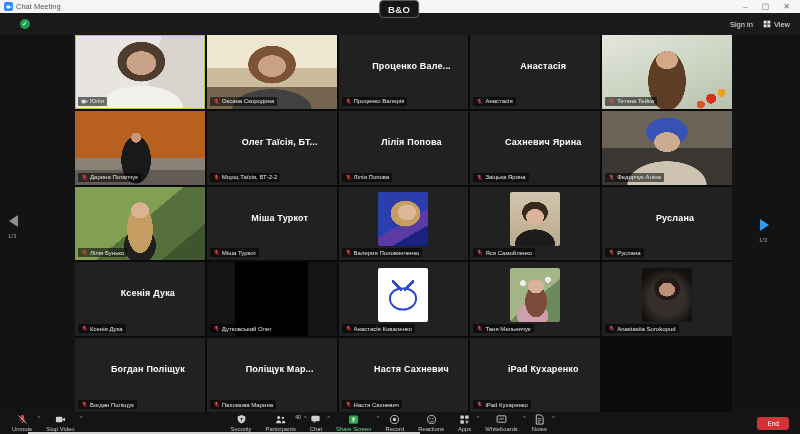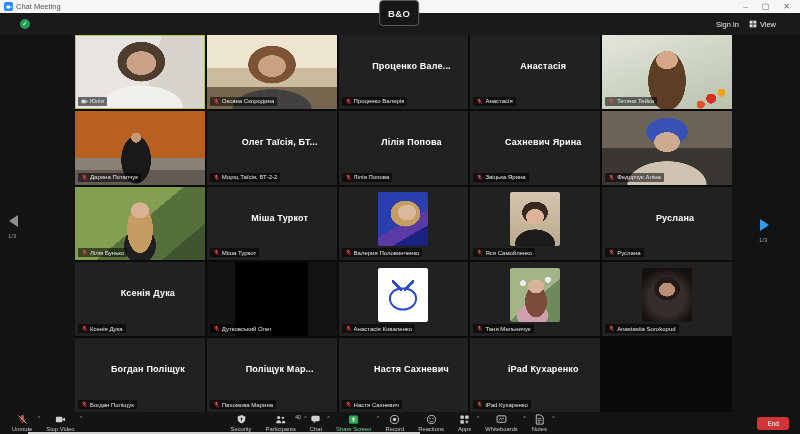--- a/index.html
+++ b/index.html
@@ -10,27 +10,27 @@
   .titlebar{position:absolute;top:0;left:0;right:0;height:13px;background:#f6f6f6;display:flex;align-items:center;padding:0 4px;z-index:5}
   .zoom-app-icon{width:9px;height:9px;border-radius:2px;background:#2d8cff;display:inline-flex;align-items:center;justify-content:center;margin-right:3px}
   .zoom-app-icon svg{width:6px;height:6px}
   .win-title{font-size:7.5px;color:#555}
   .win-controls{margin-left:auto;display:flex;gap:14px;padding-right:6px}
   .win-controls span{font-size:8px;color:#666;line-height:13px;cursor:default}
 
   
   .topbar{position:absolute;top:13px;left:0;right:0;height:22px;background:#1a1a1a;display:flex;align-items:center;z-index:4}
   .enc-shield{width:10px;height:10px;border-radius:50%;background:#1f9d55;color:#fff;font-size:7px;line-height:10px;text-align:center;margin-left:20px}
-  .topbar-right{margin-left:auto;display:flex;align-items:center;gap:10px;padding-right:24px}
+  .topbar-right{margin-left:auto;display:flex;align-items:center;gap:10px;padding-right:10px}
   .signin{font-size:7.5px;color:#e8e8e8}
   .view-btn{display:flex;align-items:center;gap:3px;font-size:7.5px;color:#e8e8e8}
   .view-btn svg{width:8px;height:8px}
 
   
-  .bo-badge{position:absolute;top:0;left:50%;transform:translateX(-52%);width:40px;height:26px;background:#161616;border:1px solid #5c5c5c;border-radius:4px;z-index:6;display:flex;align-items:center;justify-content:center}
+  .bo-badge{position:absolute;top:0;left:50%;transform:translateX(-52%);width:40px;height:18px;background:#161616;border:1px solid #5c5c5c;border-radius:4px;z-index:6;display:flex;align-items:center;justify-content:center}
   .bo-badge span{color:#e9e9e9;font-size:9.5px;font-weight:700;letter-spacing:.5px}
 
   
   .side{position:absolute;top:35px;bottom:22px;background:#131313;z-index:1}
   .side.left{left:0;width:75px}
   .side.right{right:0;width:68px}
   .pg-arrow{position:absolute;width:0;height:0;cursor:pointer}
   .pg-prev{left:9px;top:180px;border-top:6px solid transparent;border-bottom:6px solid transparent;border-right:9px solid #8d8d8d}
   .pg-next{left:28px;top:184px;border-top:6px solid transparent;border-bottom:6px solid transparent;border-left:9px solid #2e9bf0}
   .pg-count{position:absolute;font-size:6px;color:#9a9a9a}

